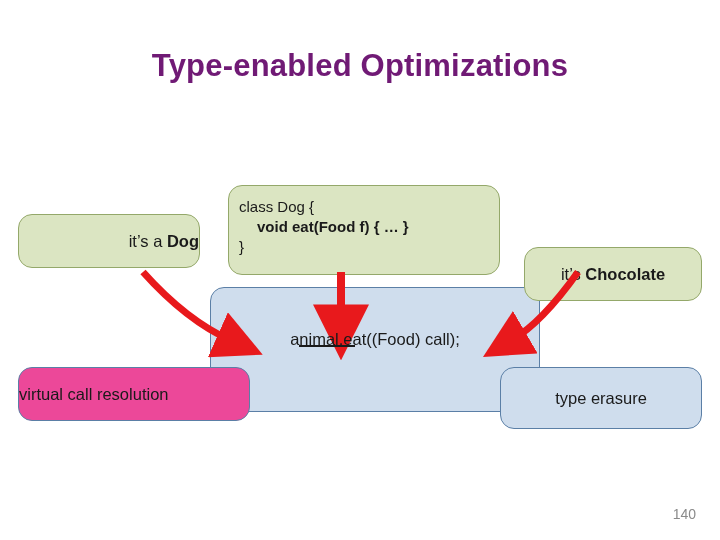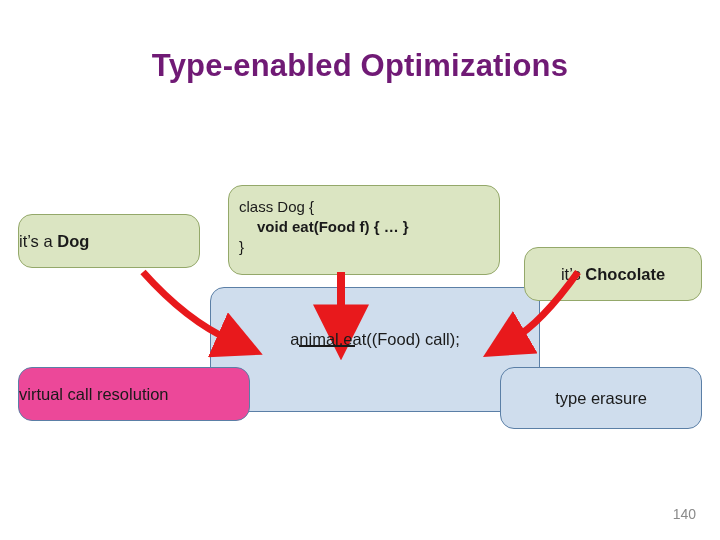--- a/index.html
+++ b/index.html
@@ -44,21 +44,21 @@
   
   .box-dog {
     left: 18px;
     top: 214px;
     width: 182px;
     height: 54px;
     background: #dbe5c2;
     border-color: #94a86a;
     display: flex;
     align-items: center;
-    justify-content: flex-start;
+    justify-content: flex-end;
   }
   .box-dog .lbl {
     font-size: 16.5px;
     color: #1a1a1a;
   }
   .box-dog .lbl b { font-weight: bold; }
 
   
   .box-code {
     left: 228px;

